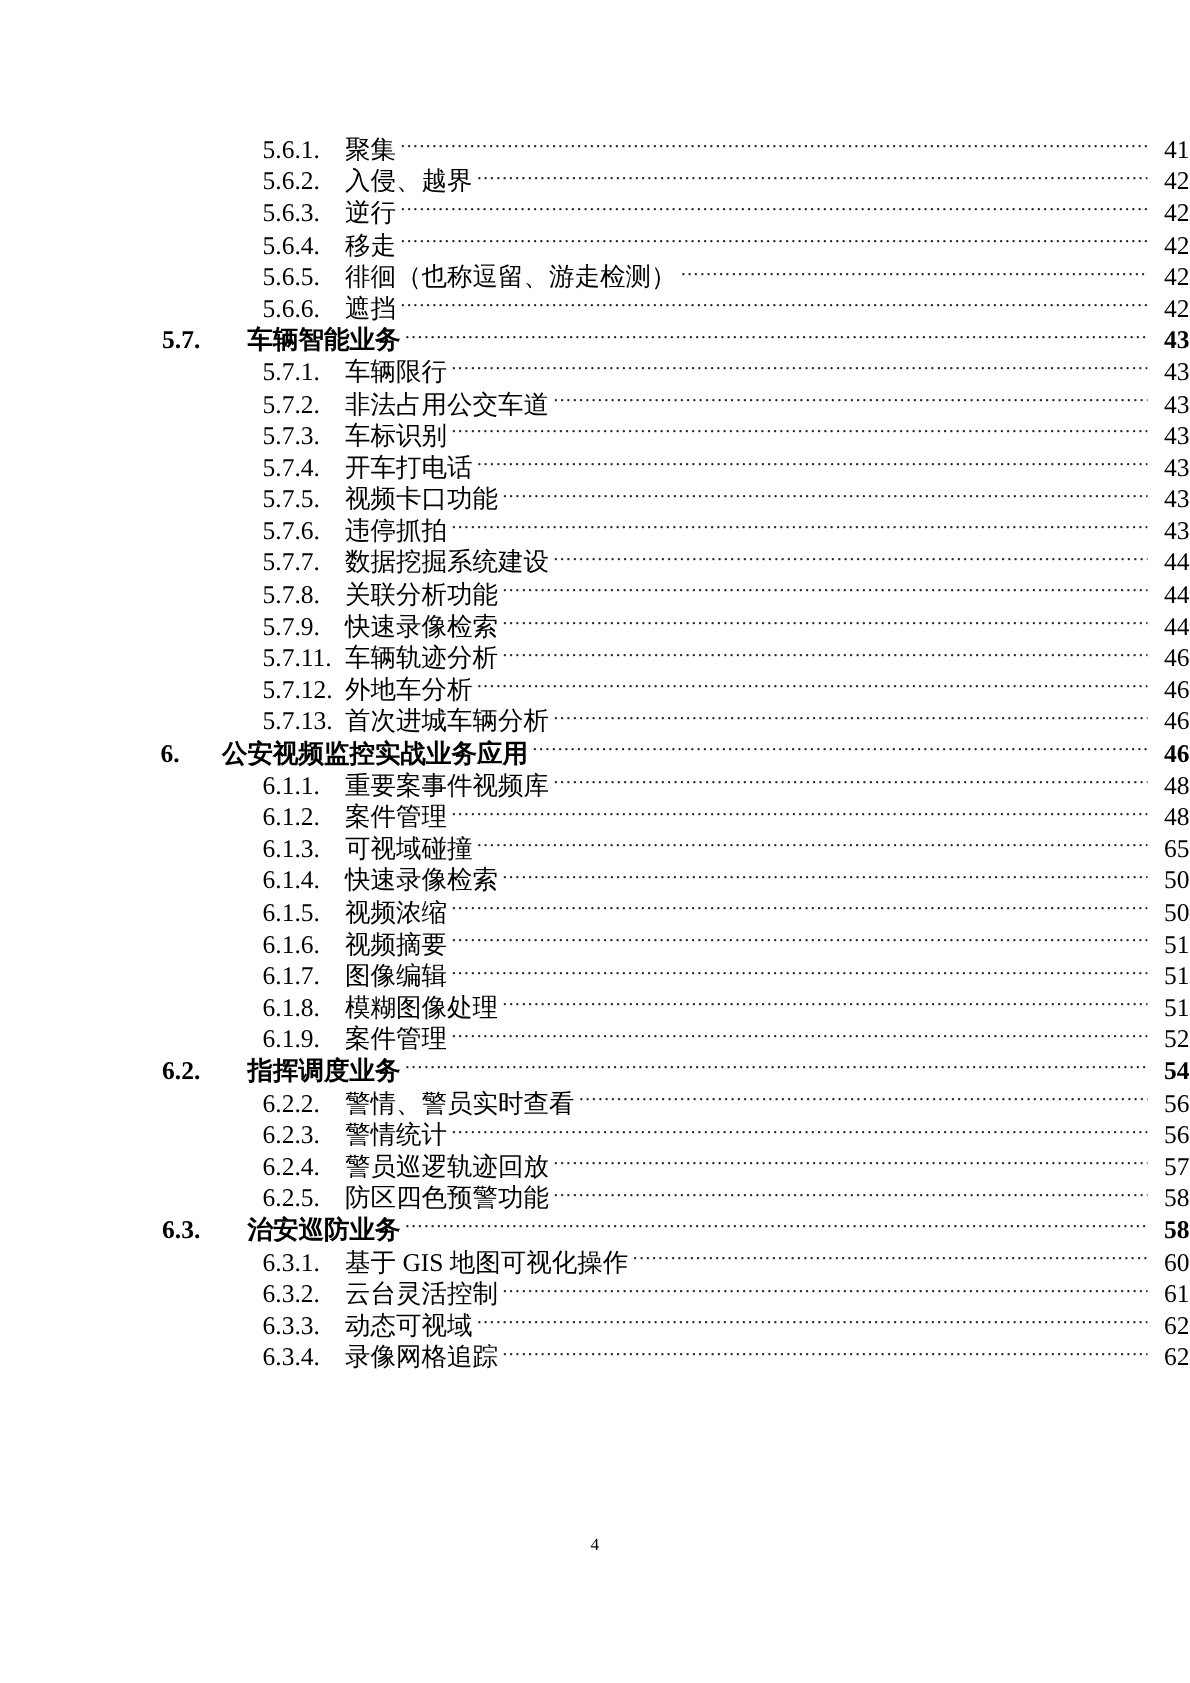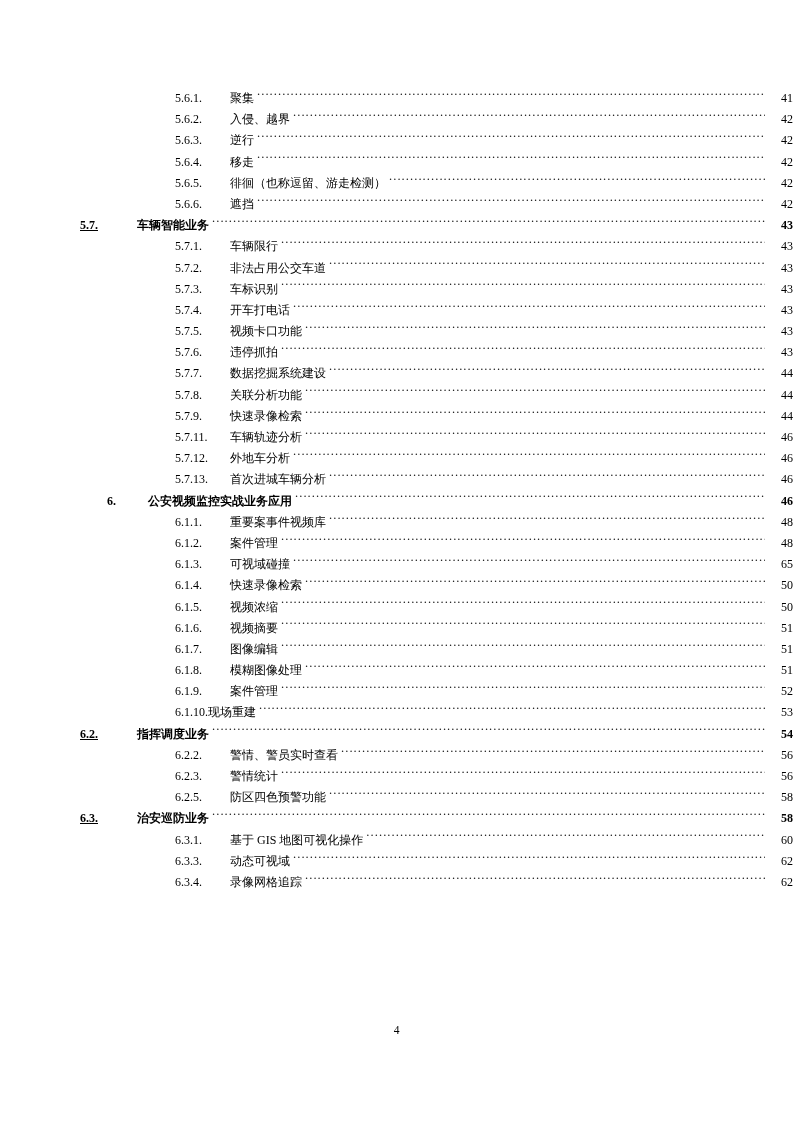--- a/index.html
+++ b/index.html
@@ -19,31 +19,31 @@
   .toc {
     position: absolute;
     left: 0;
     top: 88px;
     width: 793px;
   }
   .toc-row {
     display: flex;
     align-items: baseline;
     height: 21.2px;
-    font-size: 12px;
+    font-size: 17px;
     line-height: 21.2px;
     white-space: nowrap;
   }
   
   .num {
     flex: 0 0 auto;
     text-align: left;
   }
   .lvl1 .num { margin-left: 107px; width: 41px; }
-  .lvl2 .num { margin-left: 80px; width: 57px; text-decoration: underline; }
+  .lvl2 .num { margin-left: 108px; width: 57px; }
   .lvl3 .num { margin-left: 175px; width: 55px; }
   .lvl3b .num { margin-left: 175px; width: auto; }
 
   .label {
     flex: 0 0 auto;
     padding-right: 2px;
   }
   .leader {
     flex: 1 1 auto;
     overflow: hidden;
@@ -254,63 +254,69 @@
         <span class="label">模糊图像处理</span>
         <span class="leader"></span>
         <span class="pageno">51</span>
       </div>
       <div class="toc-row lvl3">
         <span class="num">6.1.9.</span>
         <span class="label">案件管理</span>
         <span class="leader"></span>
         <span class="pageno">52</span>
       </div>
-      <div class="toc-row lvl3b">
-        <span class="num">6.1.10.</span>
-        <span class="label">现场重建</span>
-        <span class="leader"></span>
-        <span class="pageno">53</span>
-      </div>
       <div class="toc-row lvl2 bold">
         <span class="num">6.2.</span>
         <span class="label">指挥调度业务</span>
         <span class="leader"></span>
         <span class="pageno">54</span>
       </div>
       <div class="toc-row lvl3">
         <span class="num">6.2.2.</span>
         <span class="label">警情、警员实时查看</span>
         <span class="leader"></span>
         <span class="pageno">56</span>
       </div>
       <div class="toc-row lvl3">
         <span class="num">6.2.3.</span>
         <span class="label">警情统计</span>
         <span class="leader"></span>
         <span class="pageno">56</span>
       </div>
       <div class="toc-row lvl3">
+        <span class="num">6.2.4.</span>
+        <span class="label">警员巡逻轨迹回放</span>
+        <span class="leader"></span>
+        <span class="pageno">57</span>
+      </div>
+      <div class="toc-row lvl3">
         <span class="num">6.2.5.</span>
         <span class="label">防区四色预警功能</span>
         <span class="leader"></span>
         <span class="pageno">58</span>
       </div>
       <div class="toc-row lvl2 bold">
         <span class="num">6.3.</span>
         <span class="label">治安巡防业务</span>
         <span class="leader"></span>
         <span class="pageno">58</span>
       </div>
       <div class="toc-row lvl3">
         <span class="num">6.3.1.</span>
         <span class="label">基于 GIS 地图可视化操作</span>
         <span class="leader"></span>
         <span class="pageno">60</span>
       </div>
       <div class="toc-row lvl3">
+        <span class="num">6.3.2.</span>
+        <span class="label">云台灵活控制</span>
+        <span class="leader"></span>
+        <span class="pageno">61</span>
+      </div>
+      <div class="toc-row lvl3">
         <span class="num">6.3.3.</span>
         <span class="label">动态可视域</span>
         <span class="leader"></span>
         <span class="pageno">62</span>
       </div>
       <div class="toc-row lvl3">
         <span class="num">6.3.4.</span>
         <span class="label">录像网格追踪</span>
         <span class="leader"></span>
         <span class="pageno">62</span>

